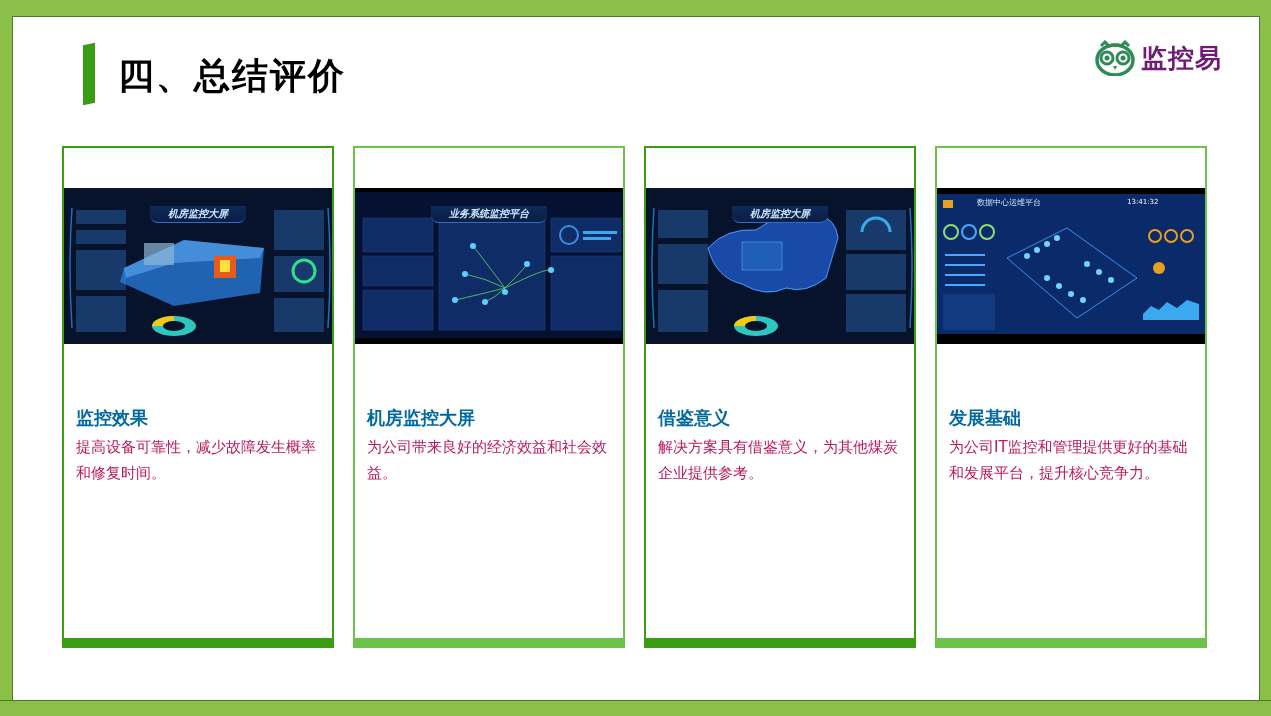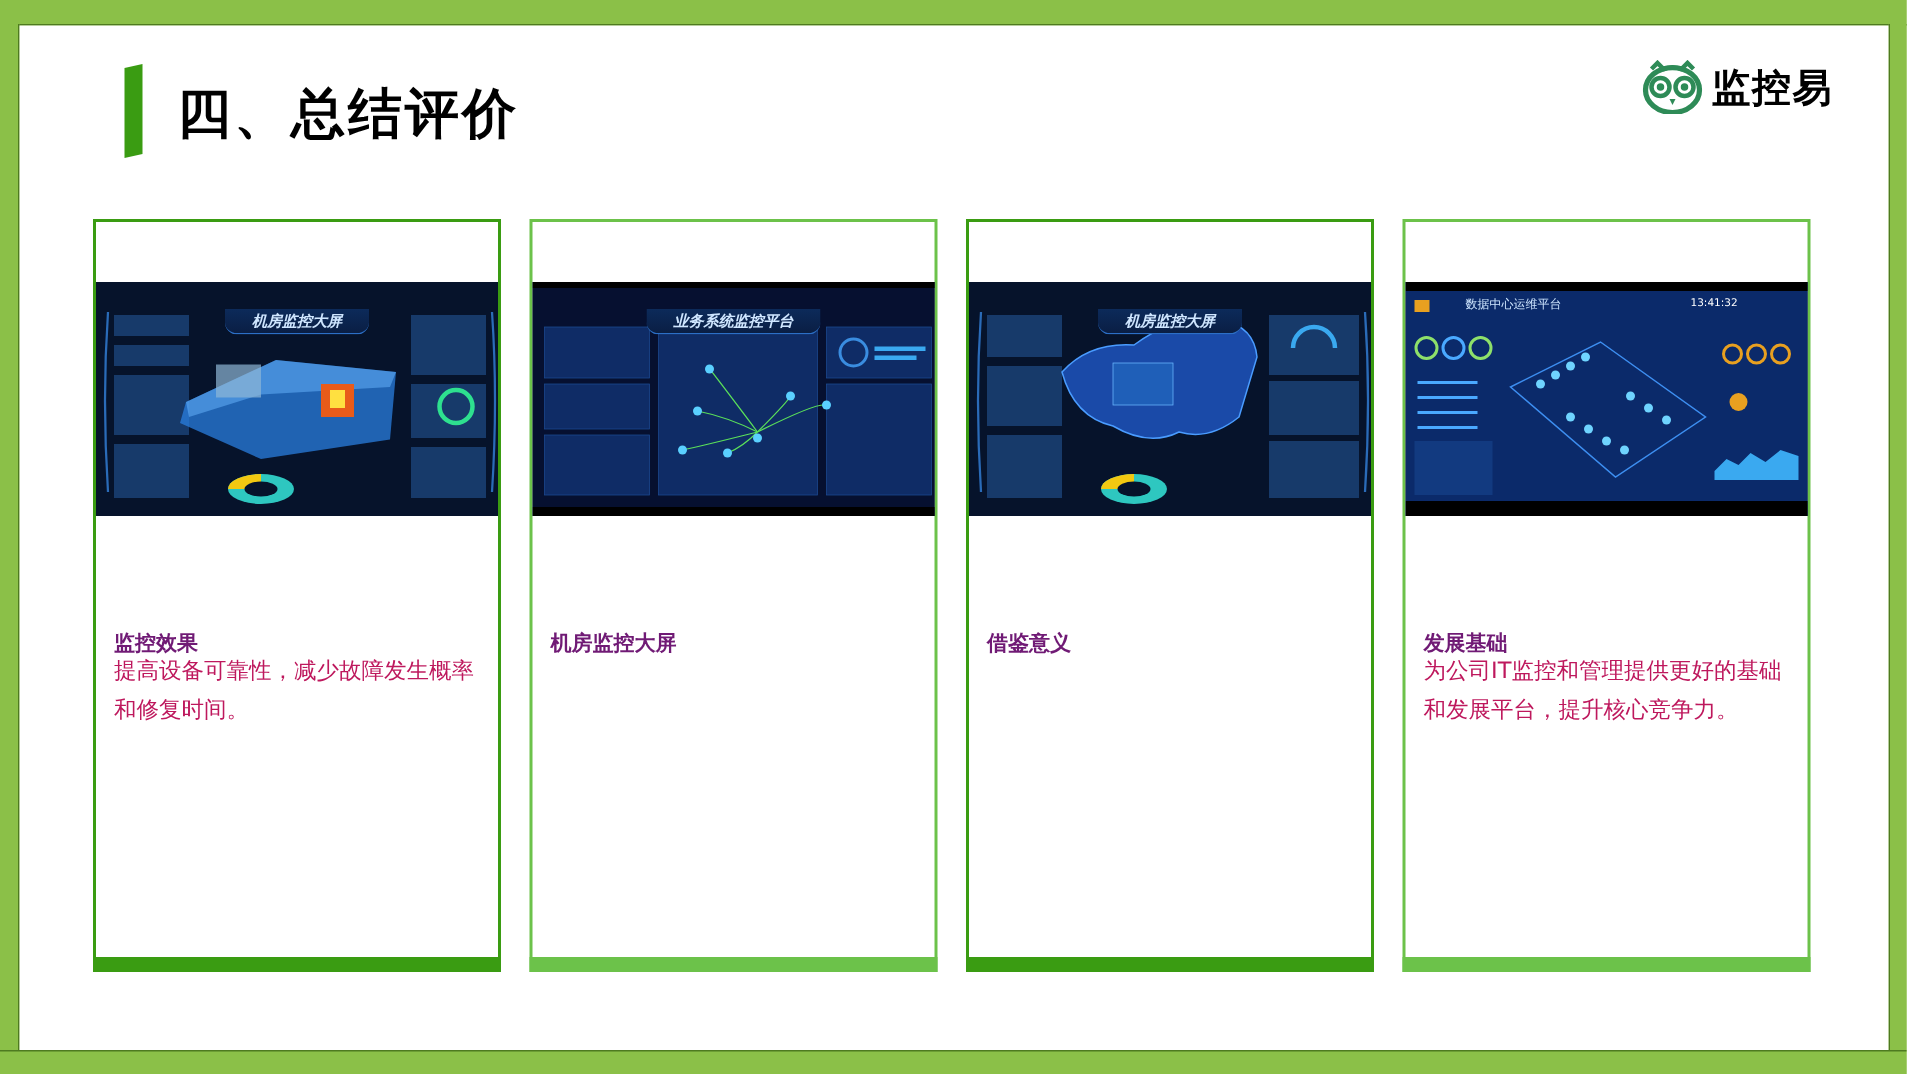--- a/index.html
+++ b/index.html
@@ -5,29 +5,29 @@
   html, body { margin:0; padding:0; }
   body { width:1271px; height:716px; overflow:hidden; font-family:"DejaVu Sans", "Liberation Sans", sans-serif; background:#8bc048; position:relative; }
   .frame-top { position:absolute; left:0; top:0; width:1271px; height:16px; background:#8bc048; border-bottom:1px solid #4e7a20; }
   .frame-left { position:absolute; left:0; top:16px; width:12px; height:684px; background:#8bc048; border-right:1px solid #4e7a20; }
   .frame-right { position:absolute; right:0; top:16px; width:11px; height:684px; background:#8bc048; border-left:1px solid #4e7a20; }
   .frame-bottom { position:absolute; left:0; bottom:0; width:1271px; height:15px; background:#8bc048; border-top:1px solid #4e7a20; }
   .canvas { position:absolute; left:13px; top:17px; width:1246px; height:683px; background:#ffffff; }
   .title-bar { position:absolute; left:83px; top:44px; width:12px; height:60px; background:#3a9c12; transform:skewY(-12deg); }
   .page-title { position:absolute; left:118px; top:52px; font-size:36px; font-weight:bold; color:#000000; letter-spacing:2px; }
   .logo { position:absolute; left:1095px; top:40px; display:flex; align-items:center; gap:6px; }
-  .logo-text { font-size:26px; color:#000000; font-weight:bold; letter-spacing:1px; }
+  .logo-text { font-size:26px; color:#701a75; font-weight:bold; letter-spacing:1px; }
   .card { position:absolute; top:146px; width:272px; height:502px; background:#fff; box-sizing:border-box; }
   .card.dark { border:2px solid #3a9c12; }
   .card.light { border:2px solid #6cc24a; }
   .card .shot { position:absolute; left:0; top:40px; width:100%; height:156px; background:#07152e; overflow:hidden; }
   .card .bar { position:absolute; left:-2px; bottom:-2px; width:calc(100% + 4px); height:10px; }
   .card.dark .bar { background:#3a9c12; }
   .card.light .bar { background:#6cc24a; }
-  .card-title { position:absolute; left:12px; top:272px; font-size:14px; font-weight:bold; color:#701a75; }
+  .card-title { position:absolute; left:12px; top:258px; font-size:18px; font-weight:bold; color:#0369a1; }
   .card-desc { position:absolute; left:12px; top:286px; width:244px; font-size:15px; line-height:26px; color:#be185d; }
   .screen-title { position:absolute; left:50%; top:18px; transform:translateX(-50%); font-size:10px; color:#cfe6ff; font-style:italic; font-weight:bold; background:linear-gradient(#0c2a5a,#0a1e44); padding:1px 18px; border-bottom:1px solid #2c6fc6; border-radius:0 0 8px 8px; white-space:nowrap; }
 </style>
 </head>
 <body>
 
 <div class="frame-top"></div>
 <div class="frame-left"></div>
 <div class="frame-right"></div>
 <div class="frame-bottom"></div>
@@ -113,20 +113,21 @@
           <circle cx="130" cy="114" r="3"></circle>
           <circle cx="150" cy="104" r="3"></circle>
         </g>
       <circle cx="214" cy="47" r="9" fill="none" stroke="#3a8de0" stroke-width="2"></circle>
       <rect x="228" y="43" width="34" height="3" fill="#3aa9f0"></rect>
         <rect x="228" y="49" width="28" height="3" fill="#3aa9f0"></rect>
     </svg>
     <div class="screen-title">业务系统监控平台</div>
   </div>
   <div class="card-title">机房监控大屏</div>
+  <div class="card-desc">为公司带来良好的经济效益和社会效益。</div>
   <div class="bar"></div>
 </div>
 
 <div class="card dark" style="left:644px;">
   <div class="shot">
     <svg width="272" height="156" viewBox="0 0 272 156">
       <rect width="272" height="156" fill="#06132b"></rect>
       <path d="M8 20 Q4 78 8 140" stroke="#2a6bb8" fill="none" stroke-width="1.5"></path>
       <path d="M264 20 Q268 78 264 140" stroke="#2a6bb8" fill="none" stroke-width="1.5"></path>
       <g fill="#173a6a">
@@ -140,20 +141,21 @@
       <path d="M62 60 Q80 40 110 42 Q140 20 170 26 Q190 30 192 50 Q186 70 180 90 Q160 106 140 100 Q120 110 96 96 Q70 90 62 60 Z" fill="#1a4aa8" stroke="#4a9cff" stroke-width="1"></path>
       <rect x="96" y="54" width="40" height="28" fill="#1f5fb8" stroke="#6ab7ff" stroke-width="0.5"></rect>
       <ellipse cx="110" cy="138" rx="22" ry="10" fill="#2ec7c0"></ellipse>
       <path d="M88 138 A22 10 0 0 1 110 128 L110 138 Z" fill="#f2c811"></path>
       <ellipse cx="110" cy="138" rx="11" ry="5" fill="#06132b"></ellipse>
       <path d="M216 44 A14 14 0 0 1 244 44" stroke="#3aa9f0" stroke-width="3" fill="none"></path>
     </svg>
     <div class="screen-title">机房监控大屏</div>
   </div>
   <div class="card-title">借鉴意义</div>
+  <div class="card-desc">解决方案具有借鉴意义，为其他煤炭企业提供参考。</div>
   <div class="bar"></div>
 </div>
 
 <div class="card light" style="left:935px;">
   <div class="shot">
     <svg width="272" height="156" viewBox="0 0 272 156">
       <rect width="272" height="156" fill="#0b2a6a"></rect>
       <rect x="0" y="0" width="272" height="6" fill="#000"></rect>
       <rect x="0" y="146" width="272" height="10" fill="#000"></rect>
       <rect x="6" y="12" width="10" height="8" fill="#e8a020"></rect>

